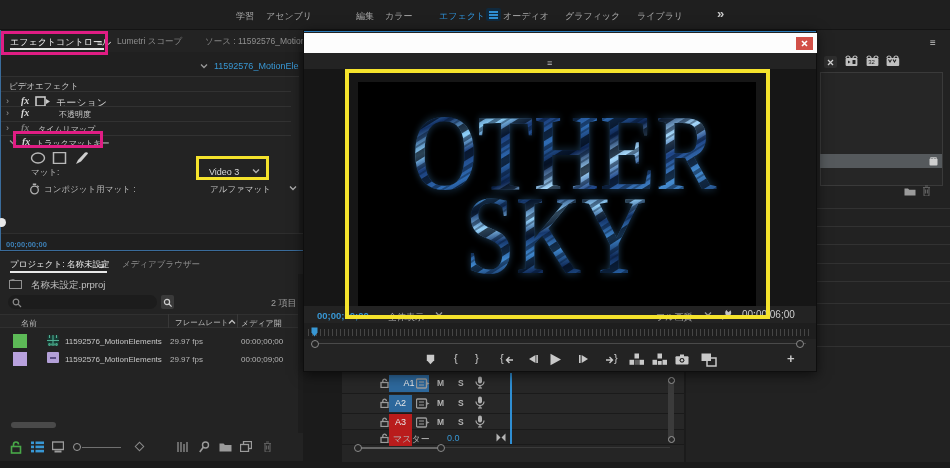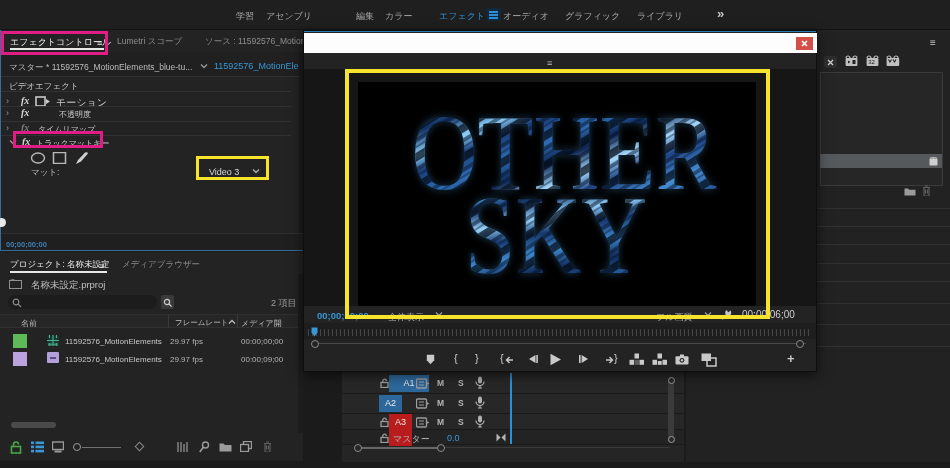--- a/index.html
+++ b/index.html
@@ -32,21 +32,20 @@
 <div class="a" style="left:0;top:30px;width:303px;height:221px;background:#232323;border-left:1px solid #3a6c9b;border-bottom:1px solid #3a6c9b;box-sizing:border-box;">
 
   <div class="a" style="left:0;top:0;width:100%;height:22px;background:#232323;"></div>
   <div class="a" style="left:9px;top:6px;color:#ededed;font-size:9px;white-space:nowrap;">エフェクトコントロール</div>
   <div class="a" style="left:96px;top:8px;color:#ededed;font-size:9px;">≡</div>
   <div class="a" style="left:9px;top:18px;width:94px;height:1.5px;background:#e8e8e8;"></div>
   <div class="a" style="left:116px;top:6px;color:#8f8f8f;font-size:8.5px;white-space:nowrap;">Lumetri スコープ</div>
   <div class="a" style="left:204px;top:6px;color:#8f8f8f;font-size:8.5px;white-space:nowrap;">ソース : 11592576_MotionE</div>
 
   <div class="a" style="left:0;top:22px;width:100%;height:25px;background:#202020;border-bottom:1px solid #303030;box-sizing:border-box;"></div>
-  <div class="a" style="left:8px;top:32px;color:#bdbdbd;font-size:8.5px;white-space:nowrap;">マスター * 11592576_MotionElements_blue-tu...</div>
   <svg class="a" style="left:199px;top:34px;" width="8" height="5" viewBox="0 0 8 5">
         <path d="M1 0.5 L4 3.5 L7 0.5" stroke="#9a9a9a" stroke-width="1.3" fill="none"></path>
       </svg>
   <div class="a" style="left:213px;top:31px;color:#3897d4;font-size:9px;white-space:nowrap;">11592576_MotionElemen</div>
 
   <div class="a" style="left:8px;top:51px;color:#c5c5c5;font-size:8.5px;white-space:nowrap;">ビデオエフェクト</div>
   <div class="a sep" style="left:0;top:61px;width:290px;"></div>
 
   <div class="a" style="left:4px;top:61px;width:290px;height:21px;">
     <span class="a" style="left:1px;top:5px;color:#9a9a9a;font-size:9px;">›</span>
@@ -94,20 +93,32 @@
   </div>
 
   <div class="a" style="left:0;top:136px;width:290px;height:15px;">
     <span class="a" style="left:30px;top:1px;color:#b9b9b9;font-size:8.5px;white-space:nowrap;">マット:</span>
     <span class="a" style="left:208px;top:1px;color:#d8d8d8;font-size:9px;">Video 3</span>
     <svg class="a" style="left:251px;top:3px;" width="8" height="5" viewBox="0 0 8 5">
           <path d="M1 0.5 L4 3.5 L7 0.5" stroke="#b0b0b0" stroke-width="1.3" fill="none"></path>
         </svg>
   </div>
 
+  <div class="a" style="left:0;top:151px;width:303px;height:16px;">
+    <svg class="a" style="left:28px;top:2px;" width="11" height="12" viewBox="0 0 11 12">
+          <circle cx="5.5" cy="7" r="3.8" fill="none" stroke="#b0b0b0" stroke-width="1.3"></circle>
+          <rect x="3.8" y="0.5" width="3.4" height="1.6" fill="#b0b0b0"></rect>
+          <path d="M8.2 2.6 l1.6 1.6" stroke="#b0b0b0" stroke-width="1.2"></path>
+        </svg>
+    <span class="a" style="left:43px;top:3px;color:#b9b9b9;font-size:8.5px;white-space:nowrap;">コンポジット用マット :</span>
+    <span class="a" style="left:209px;top:3px;color:#c5c5c5;font-size:8.5px;white-space:nowrap;">アルファマット</span>
+    <svg class="a" style="left:288px;top:5px;" width="8" height="5" viewBox="0 0 8 5">
+          <path d="M1 0.5 L4 3.5 L7 0.5" stroke="#b0b0b0" stroke-width="1.3" fill="none"></path>
+        </svg>
+  </div>
 
   <div class="a" style="left:298px;top:22px;width:5px;height:181px;background:#1d1d1d;"></div>
 
   <div class="a" style="left:0;top:203px;width:303px;height:16px;background:#1f1f1f;border-top:1px solid #2e2e2e;"></div>
   <div class="a" style="left:5px;top:210px;color:#3d7fb5;font-size:7.5px;font-weight:bold;">00;00;00;00</div>
 
   <div class="a" style="left:-4px;top:188px;width:9px;height:9px;border-radius:50%;background:#e8e8e8;"></div>
 </div>
 
 <div class="a" style="left:0;top:252px;width:303px;height:209px;background:#232323;">
@@ -296,21 +307,21 @@
   <svg class="a" style="left:38px;top:44px;" width="9" height="10" viewBox="0 0 9 10">
         <rect x="1" y="4.5" width="7" height="5" fill="none" stroke="#9b9b9b" stroke-width="1.3"></rect>
         <path d="M2.8 4.5 v-1.5 a1.8 1.8 0 0 1 3.6 0" fill="none" stroke="#9b9b9b" stroke-width="1.3"></path>
       </svg>
   <svg class="a" style="left:38px;top:60px;" width="9" height="10" viewBox="0 0 9 10">
         <rect x="1" y="4.5" width="7" height="5" fill="none" stroke="#9b9b9b" stroke-width="1.3"></rect>
         <path d="M2.8 4.5 v-1.5 a1.8 1.8 0 0 1 3.6 0" fill="none" stroke="#9b9b9b" stroke-width="1.3"></path>
       </svg>
   
   <div class="a" style="left:47px;top:1.5px;width:40px;height:17px;background:#2d689c;color:#e8e8e8;font-size:9px;text-align:center;line-height:17px;">A1</div>
-  <div class="a" style="left:37px;top:21.5px;width:23px;height:17px;background:#2d689c;color:#e8e8e8;font-size:9px;text-align:center;line-height:17px;">A2</div>
+  <div class="a" style="left:47px;top:21.5px;width:23px;height:17px;background:#2d689c;color:#e8e8e8;font-size:9px;text-align:center;line-height:17px;">A2</div>
   <div class="a" style="left:47px;top:41px;width:23px;height:32px;background:#b91c1c;color:#e8e8e8;font-size:9px;text-align:center;line-height:16px;">A3</div>
   
   <g>
   <svg class="a" style="left:74px;top:4.5px;" width="14" height="11" viewBox="0 0 14 11">
           <rect x="0.5" y="1" width="10" height="9" rx="1" fill="none" stroke="#9b9b9b" stroke-width="1.3"></rect>
           <path d="M3 4 h5 M3 7 h5" stroke="#9b9b9b" stroke-width="1.2"></path>
           <path d="M10.5 4 l3 1.5 -3 1.5z" fill="#9b9b9b"></path>
         </svg>
   <div class="a" style="left:95px;top:5px;color:#b5b5b5;font-size:8.5px;font-weight:bold;">M</div>
   <div class="a" style="left:116px;top:5px;color:#b5b5b5;font-size:8.5px;font-weight:bold;">S</div>

